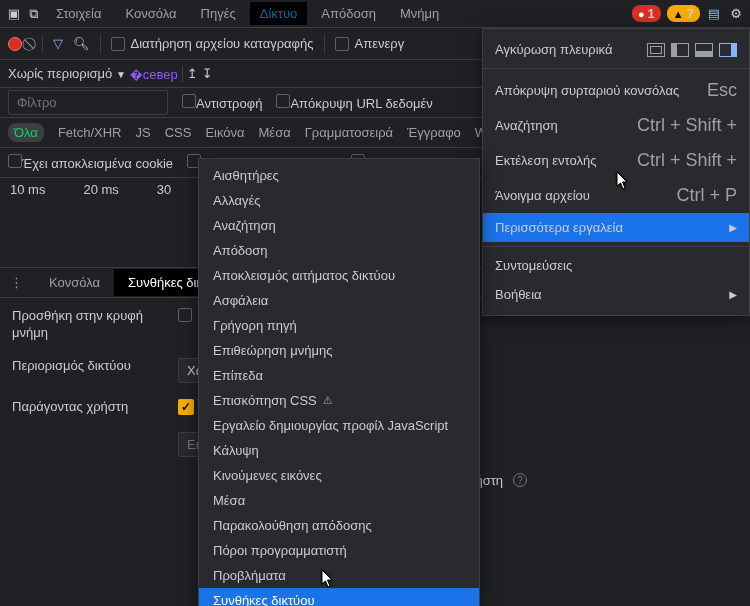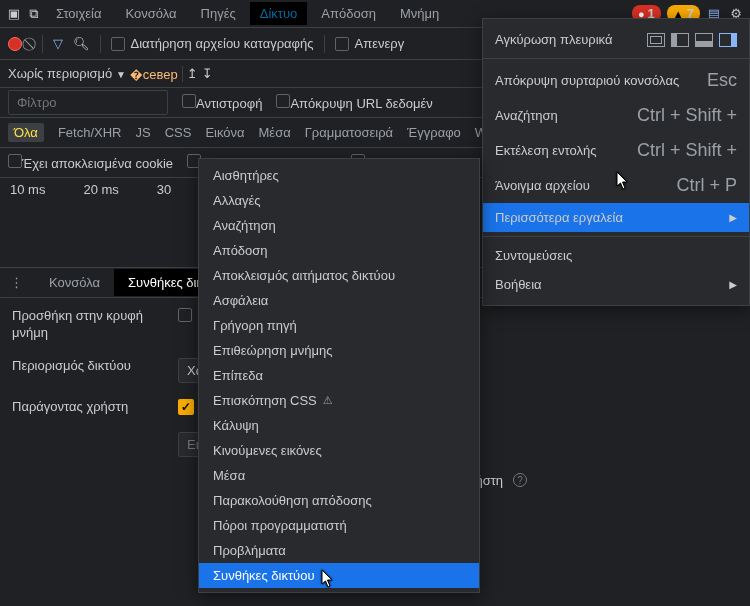--- a/index.html
+++ b/index.html
@@ -14,36 +14,36 @@
 .toolbar { display: flex; align-items: center; height: 32px; padding: 0 8px; gap: 10px; border-bottom: 1px solid #3c4043; }
 .toolbar .rec { width: 14px; height: 14px; border-radius: 50%; background: #d93025; border: 1px solid #ff6b6b; }
 .toolbar .cb { display: flex; align-items: flex-end; gap: 6px; color: #9aa0a6; white-space: nowrap; }
 .toolbar .divider { width: 1px; height: 18px; background: #3c4043; }
 .throttle-row { display: flex; align-items: center; height: 28px; padding: 0 8px; gap: 4px; color: #9aa0a6; border-bottom: 1px solid #3c4043; }
 .caret { font-size: 10px; }
 .filter-row { display: flex; align-items: center; height: 30px; padding: 0 8px; gap: 14px; border-bottom: 1px solid #3c4043; }
 .filter-input { background: #202124; border: 1px solid #3c4043; padding: 4px 8px; color: #9aa0a6; width: 160px; border-radius: 2px; }
 .type-row { display: flex; align-items: center; height: 30px; padding: 0 8px; gap: 14px; border-bottom: 1px solid #3c4043; flex-wrap: nowrap; }
 .type-row .chip { color: #9aa0a6; white-space: nowrap; }
-.type-row .chip.active { color: #fde047; background: #3c4043; padding: 2px 6px; border-radius: 2px; }
+.type-row .chip.active { color: #22c55e; background: #3c4043; padding: 2px 6px; border-radius: 8px; }
 .block-row { display: flex; align-items: center; height: 30px; padding: 0 8px; gap: 14px; border-bottom: 1px solid #3c4043; }
 .waterfall { height: 90px; border-bottom: 1px solid #3c4043; position: relative; }
 .ticks { display: flex; gap: 38px; padding: 4px 10px; color: #9aa0a6; font-size: 11px; }
 .drawer-tabs { display: flex; align-items: center; height: 30px; border-bottom: 1px solid #3c4043; }
 .drawer-tabs .dots { padding: 0 10px; color: #9aa0a6; letter-spacing: 2px; }
 .drawer-tabs .tab { padding: 6px 14px; color: #9aa0a6; }
 .drawer-tabs .tab.active { background: #000; color: #fff; }
 .drawer-tabs .close { margin-left: auto; padding: 0 10px; color: #9aa0a6; }
 .form { padding: 10px 12px; display: flex; flex-direction: column; gap: 16px; }
 .form .row { display: flex; align-items: flex-start; gap: 16px; }
 .form .label { width: 150px; color: #ccc; line-height: 1.3; }
 .form .control { display: flex; align-items: center; gap: 10px; }
 .select { background: #292a2d; border: 1px solid #3c4043; padding: 4px 8px; color: #ccc; border-radius: 2px; min-width: 56px; }
 
-.dock-menu { position: absolute; top: 18px; right: 0; width: 268px; background: #292a2d; border: 1px solid #3c4043; box-shadow: 0 4px 16px rgba(0,0,0,.5); padding: 6px 0; }
+.dock-menu { position: absolute; top: 28px; right: 0; width: 268px; background: #292a2d; border: 1px solid #3c4043; box-shadow: 0 4px 16px rgba(0,0,0,.5); padding: 6px 0; }
 .dock-menu .row { display: flex; align-items: center; padding: 7px 12px; color: #ccc; white-space: nowrap; gap: 12px; }
 .dock-menu .row.highlight { background: #1a73e8; color: #fff; }
 .dock-menu .row .short { margin-left: auto; color: #9aa0a6; font-size: 18px; }
 .dock-menu .sep { height: 1px; background: #3c4043; margin: 4px 0; }
 .dock-menu .dock-side { display: flex; align-items: center; padding: 7px 12px; gap: 8px; }
 .dock-icon { width: 18px; height: 14px; border: 1.5px solid #9aa0a6; position: relative; }
 .dock-icon.pop::after { content: ""; position: absolute; inset: 2px; border: 1.5px solid #9aa0a6; }
 .dock-icon.left::before { content: ""; position: absolute; left: 0; top: 0; bottom: 0; width: 5px; background: #9aa0a6; }
 .dock-icon.bottom::before { content: ""; position: absolute; left: 0; right: 0; bottom: 0; height: 5px; background: #9aa0a6; }
 .dock-icon.right::before { content: ""; position: absolute; right: 0; top: 0; bottom: 0; width: 5px; background: #9aa0a6; }
@@ -53,21 +53,21 @@
 
 .submenu { position: absolute; top: 158px; left: 198px; width: 282px; background: #292a2d; border: 1px solid #3c4043; box-shadow: 0 4px 16px rgba(0,0,0,.5); padding: 4px 0; max-height: 450px; overflow: visible; }
 .submenu .item { padding: 5px 14px; color: #ccc; white-space: nowrap; display: flex; align-items: center; }
 .submenu .item.sel { background: #1a73e8; color: #fff; }
 .submenu .item .dep { margin-left: 6px; opacity: .7; font-size: 11px; }
 .cursor { position: absolute; width: 14px; height: 18px; pointer-events: none; }
 .cursor svg { filter: drop-shadow(0 0 1px #000); }
 .cb-plain { width: 14px; height: 14px; border: 1px solid #5f6368; border-radius: 2px; display: inline-block; }
 .cb-checked { width: 16px; height: 16px; background: #f9ab00; border-radius: 2px; display: inline-flex; align-items: center; justify-content: center; }
 .cb-checked::after { content: "✓"; color: #000; font-size: 12px; font-weight: bold; }
-.wifi { color: #fdba74; }
+.wifi { color: #8b5cf6; }
 .help-ic { width: 14px; height: 14px; border: 1px solid #777; border-radius: 50%; display: inline-flex; align-items: center; justify-content: center; font-size: 10px; color: #777; }
 </style>
 </head>
 <body>
 
 <div class="tabbar">
   <span class="icon">▣</span>
   <span class="icon">⧉</span>
   <span class="tab">Στοιχεία</span>
   <span class="tab">Κονσόλα</span>
@@ -227,20 +227,21 @@
     <div class="item">Αισθητήρες</div>
     <div class="item">Αλλαγές</div>
     <div class="item">Αναζήτηση</div>
     <div class="item">Απόδοση</div>
     <div class="item">Αποκλεισμός αιτήματος δικτύου</div>
     <div class="item">Ασφάλεια</div>
     <div class="item">Γρήγορη πηγή</div>
     <div class="item">Επιθεώρηση μνήμης</div>
     <div class="item">Επίπεδα</div>
     <div class="item">Επισκόπηση CSS<span class="dep">⚠</span></div>
+    <div class="item">Εργαλείο δημιουργίας προφίλ JavaScript</div>
     <div class="item">Κάλυψη</div>
     <div class="item">Κινούμενες εικόνες</div>
     <div class="item">Μέσα</div>
     <div class="item">Παρακολούθηση απόδοσης</div>
     <div class="item">Πόροι προγραμματιστή</div>
     <div class="item">Προβλήματα</div>
     <div class="item sel">Συνθήκες δικτύου</div>
   </div>
 
 <div class="cursor" style="top:172px; left:616px">

